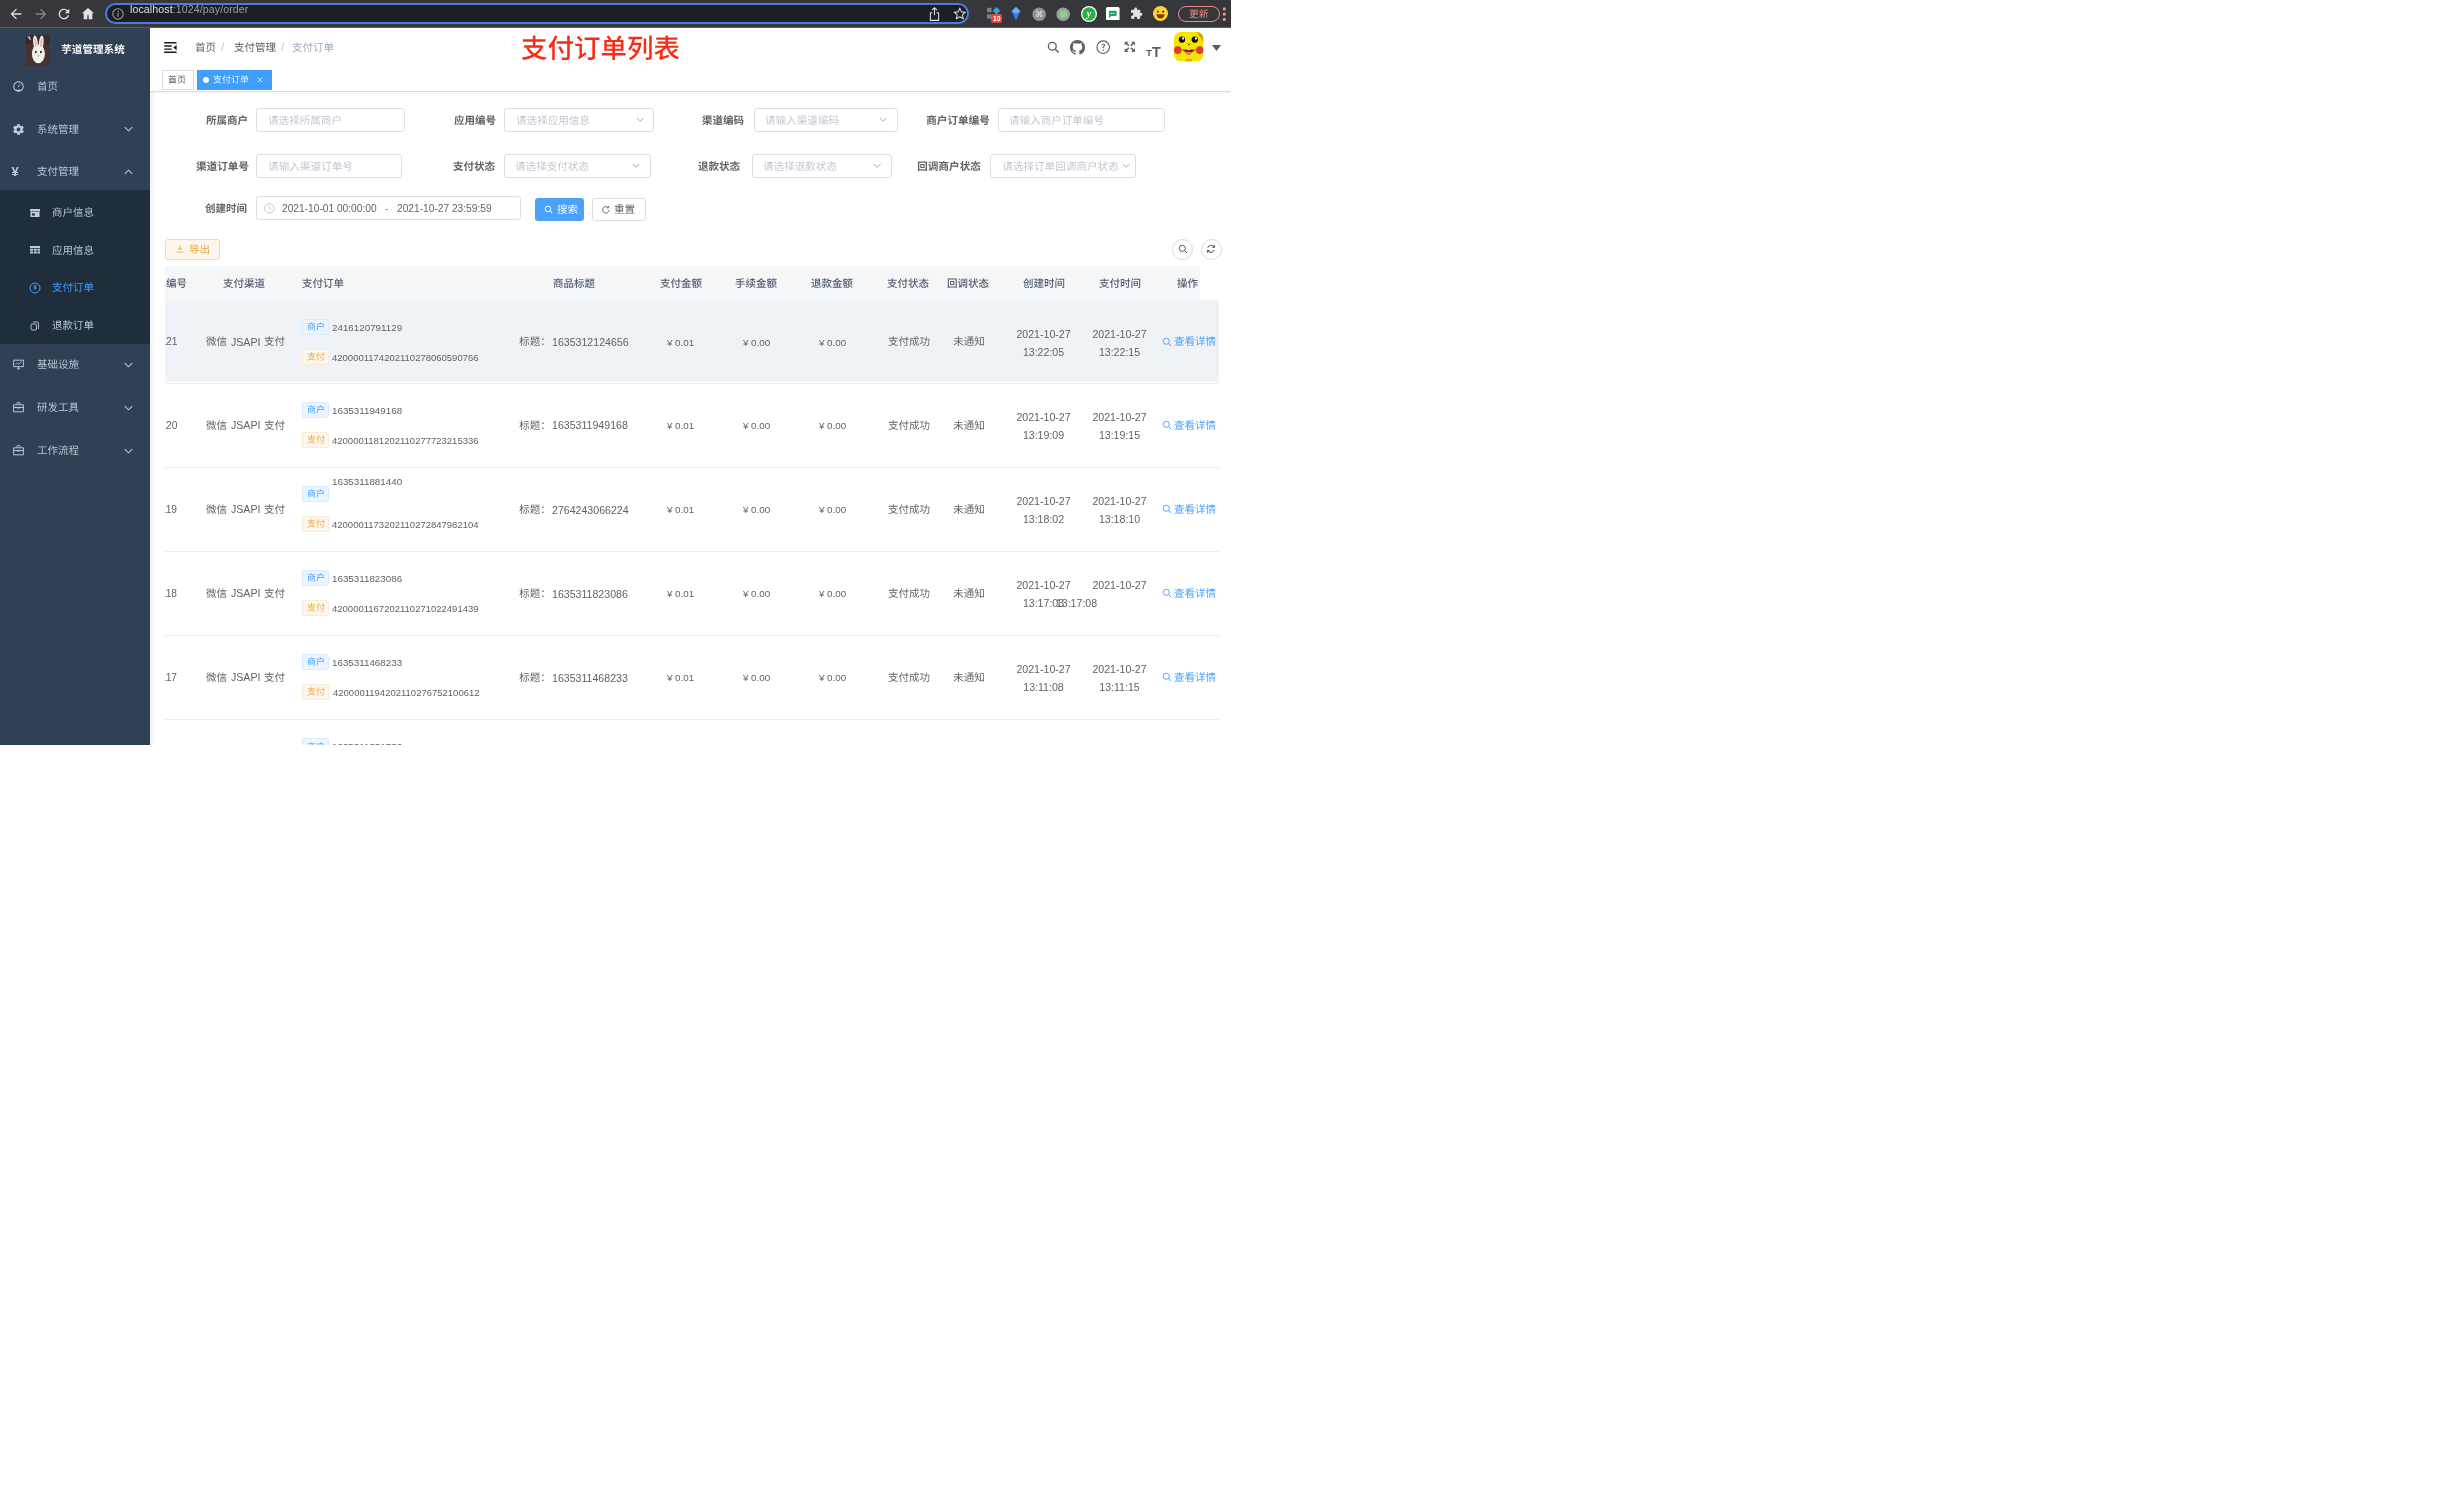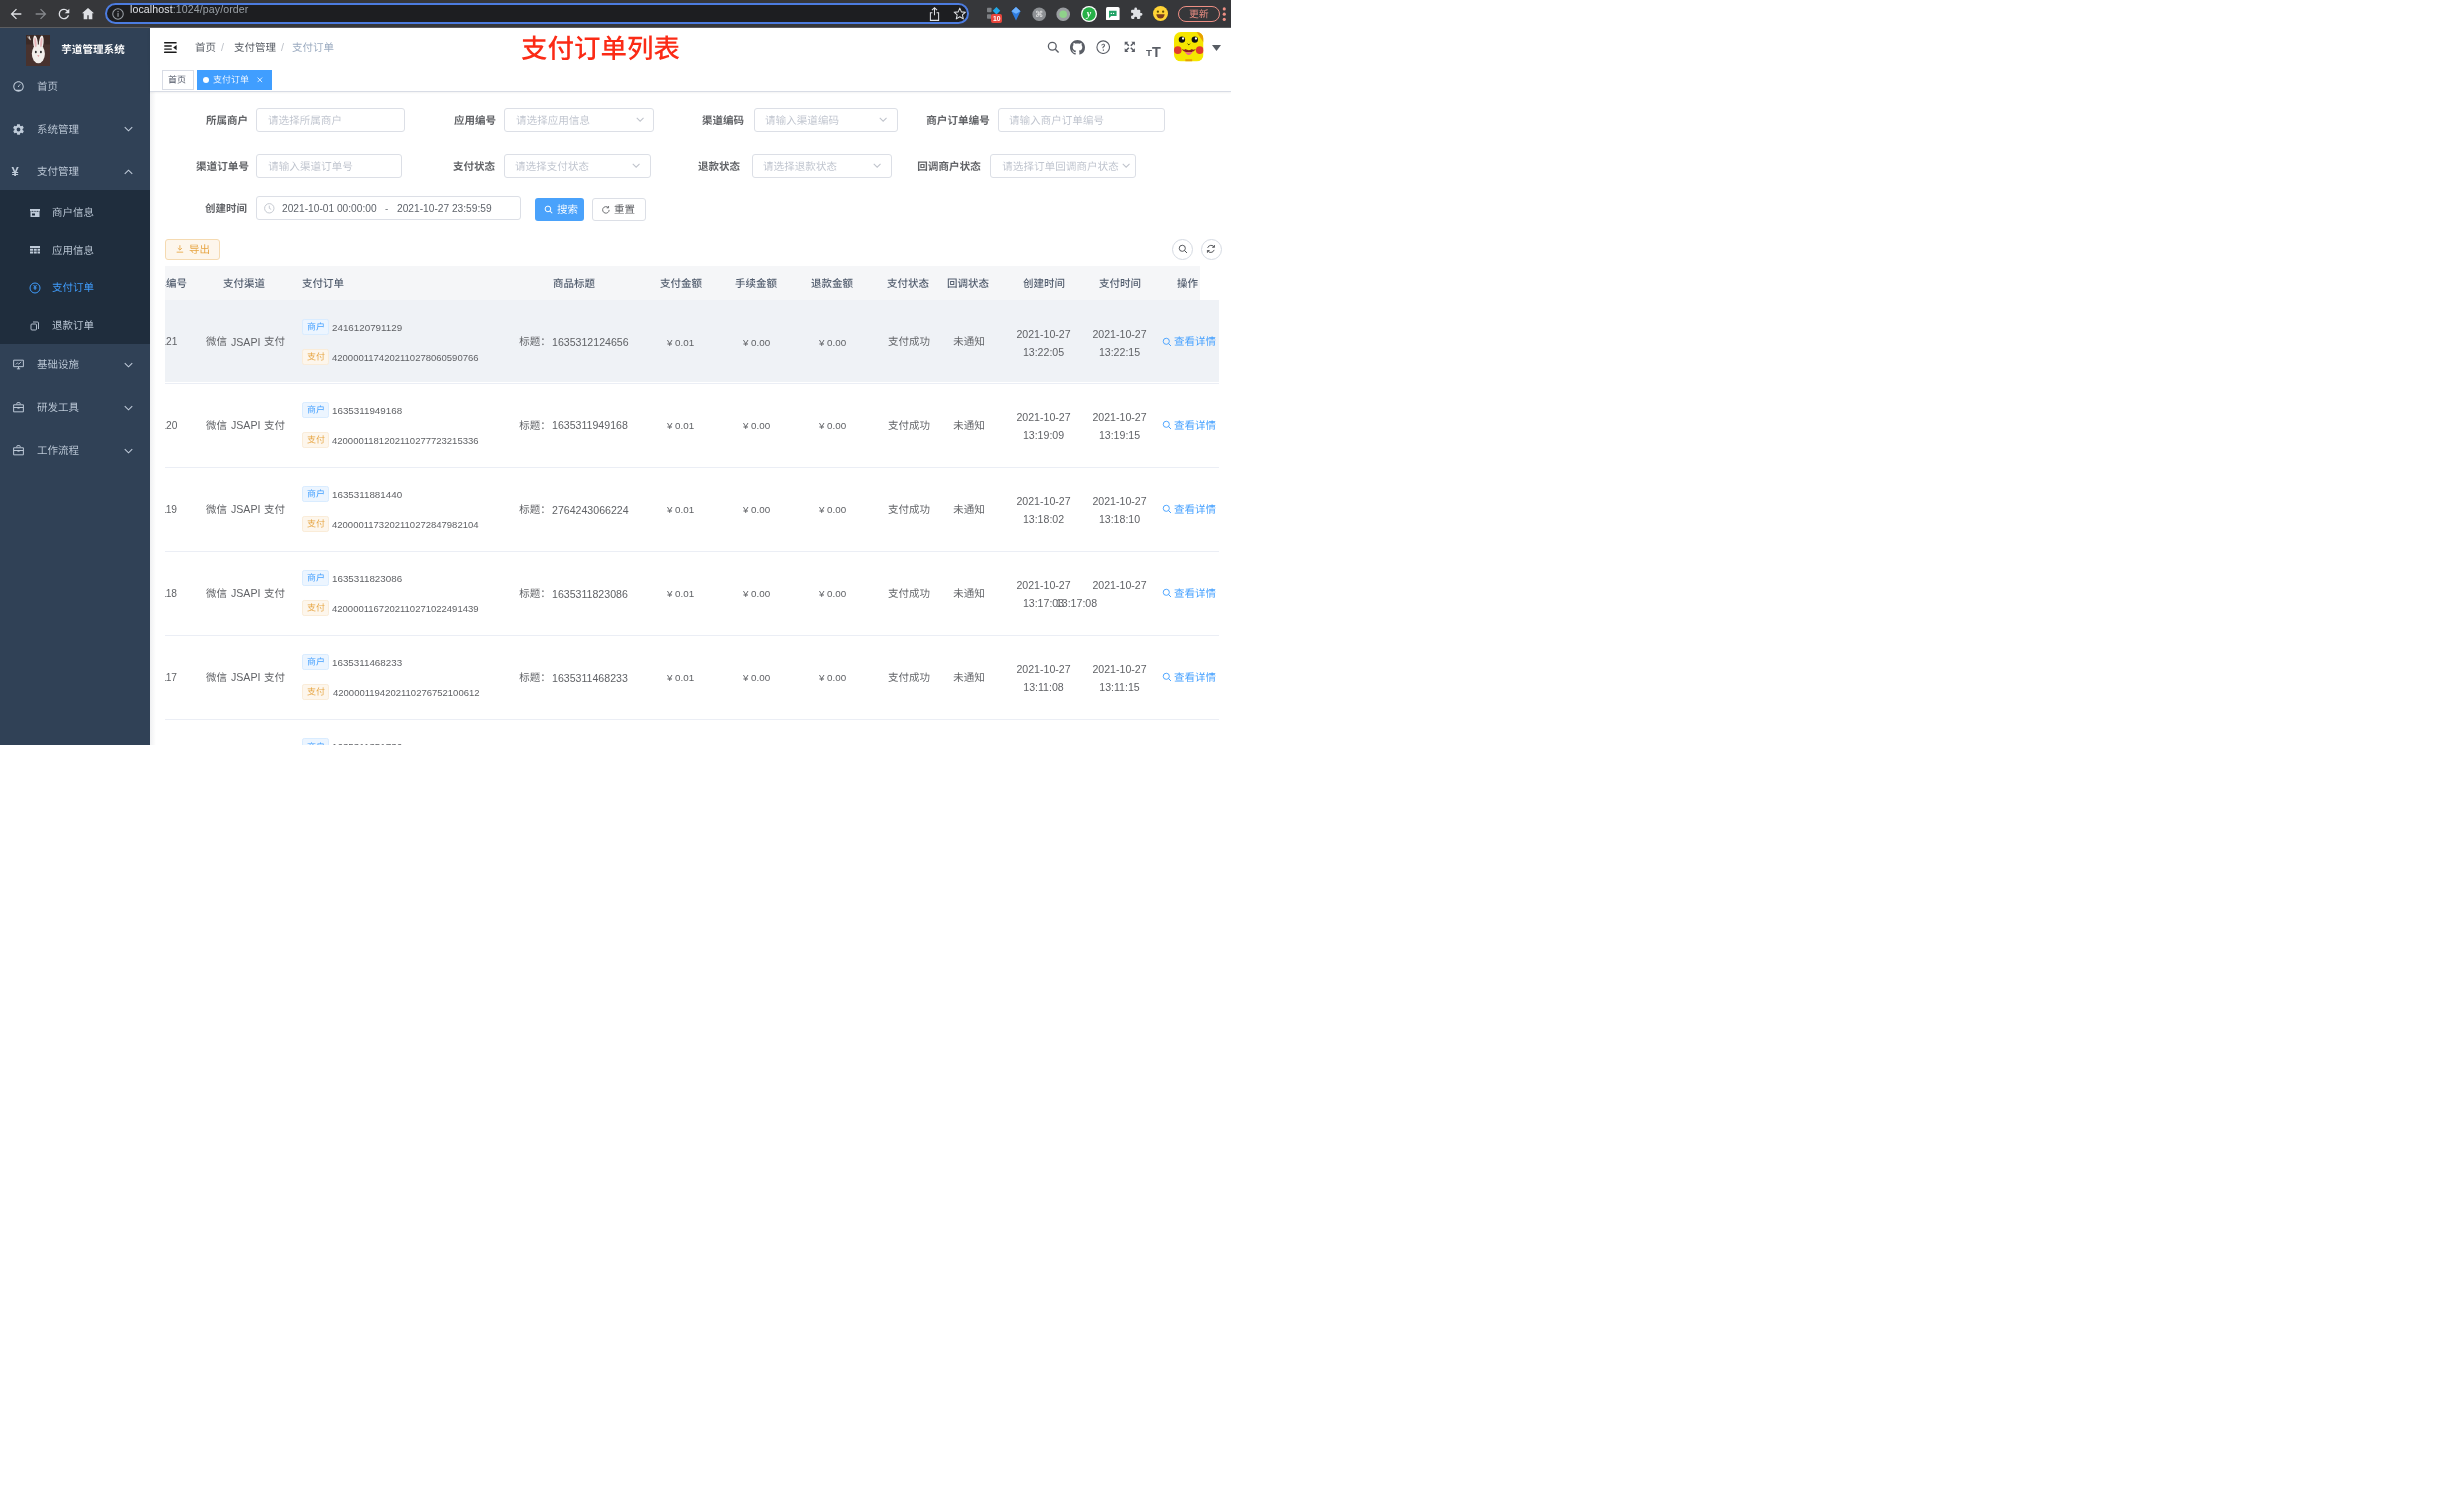--- a/index.html
+++ b/index.html
@@ -1125,21 +1125,21 @@
       </div>
       <div style="position:absolute;left:137px;top:220px;width:27px;height:16px;background:#ecf5ff;border:0.8px solid #d9ecff;border-radius:2.3px;box-sizing:border-box"></div>
       <div style="position:absolute;left:142px;top:223px;width:18px;height:9px;">
         <svg style="" width="18" height="9" viewBox="0 0 2000 1000">
           <g fill="#409eff">
             <use href="#g16" x="0"></use>
             <use href="#g17" x="1000"></use>
           </g>
         </svg>
       </div>
-      <div style="position:absolute;left:167px;top:223px;font:9.8px 'Liberation Sans',sans-serif;color:#606266;white-space:nowrap">1635311881440</div>
+      <div style="position:absolute;left:167px;top:210px;font:9.8px 'Liberation Sans',sans-serif;color:#606266;white-space:nowrap">1635311881440</div>
       <div style="position:absolute;left:137px;top:250px;width:27px;height:16px;background:#fdf6ec;border:0.8px solid #faecd8;border-radius:2.3px;box-sizing:border-box"></div>
       <div style="position:absolute;left:142px;top:253px;width:18px;height:9px;">
         <svg style="" width="18" height="9" viewBox="0 0 2000 1000">
           <g fill="#e6a23c">
             <use href="#g14" x="0"></use>
             <use href="#g15" x="1000"></use>
           </g>
         </svg>
       </div>
       <div style="position:absolute;left:167px;top:253px;font:9.5px 'Liberation Sans',sans-serif;color:#606266;white-space:nowrap">4200001173202110272847982104</div>

